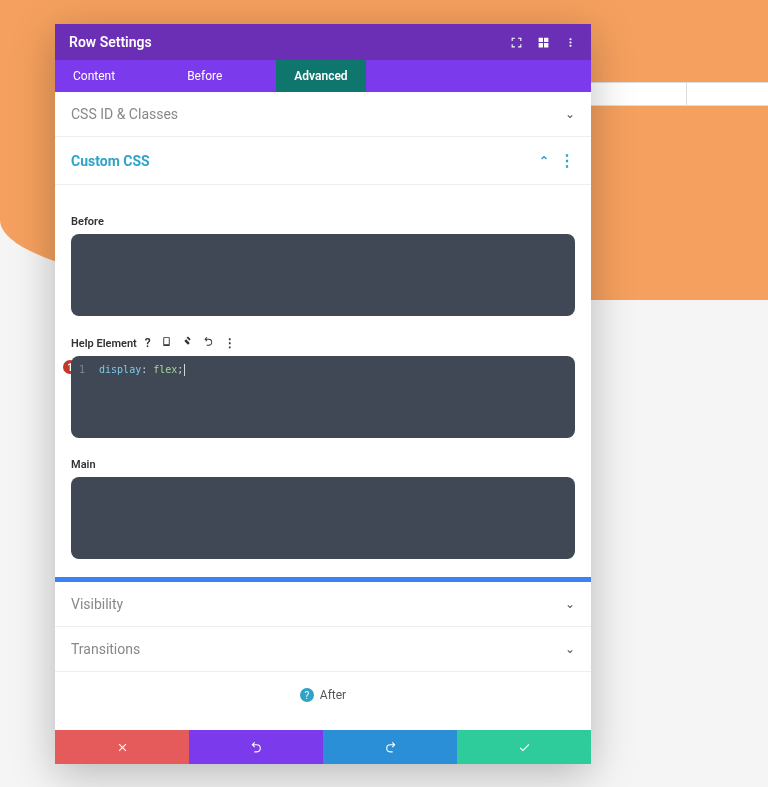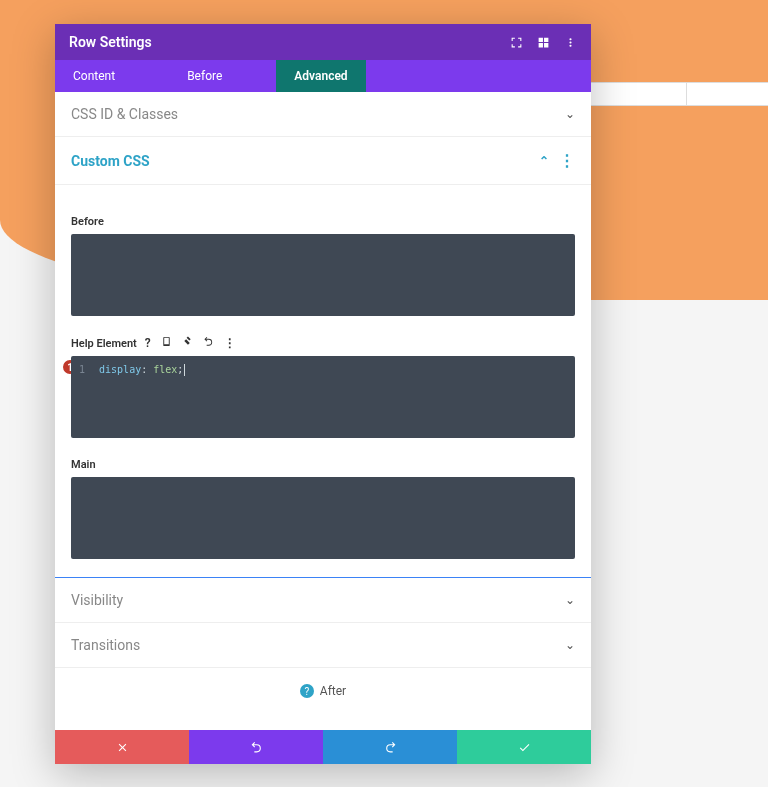--- a/index.html
+++ b/index.html
@@ -126,21 +126,21 @@
     font-weight: 600;
     color: #333;
     margin: 20px 0 6px;
     display: flex;
     align-items: flex-end;
     gap: 8px;
   }
   .field-label .mini-icons { display: flex; gap: 10px; font-size: 12px; color: #333; }
   .code-area {
     background: #3f4854;
-    border-radius: 2px;
+    border-radius: 8px;
     min-height: 82px;
     width: 100%;
     position: relative;
     font-family: Menlo, Consolas, monospace;
     font-size: 10px;
     color: #cfd8dc;
     padding: 6px 8px;
     line-height: 1.6;
   }
   .code-gutter { color: #7a8592; display: inline-block; width: 14px; }
@@ -296,21 +296,21 @@
         </div>
       </div>
 
       <div class="field-label">
         <span>Main</span>
       </div>
       <div class="code-area"></div>
 
     </div>
 
-    <div class="accordion" style="border-top:1px solid #3b82f6">
+    <div class="accordion" style="border-top:5px solid #3b82f6">
       <span>Visibility</span>
       <span class="chev">⌄</span>
     </div>
 
     <div class="accordion">
       <span>Transitions</span>
       <span class="chev">⌄</span>
     </div>
 
     <div class="help-row">

